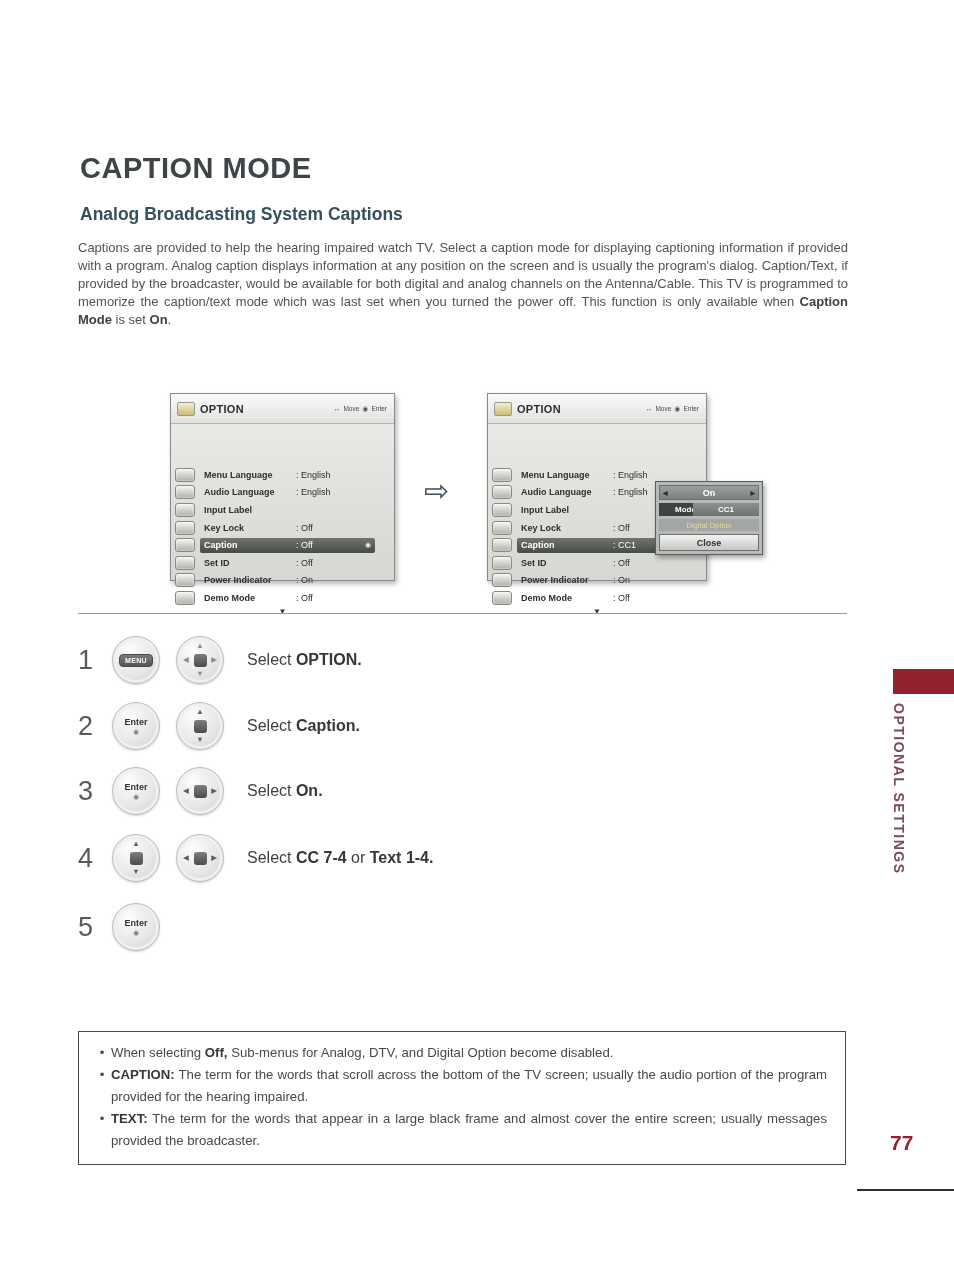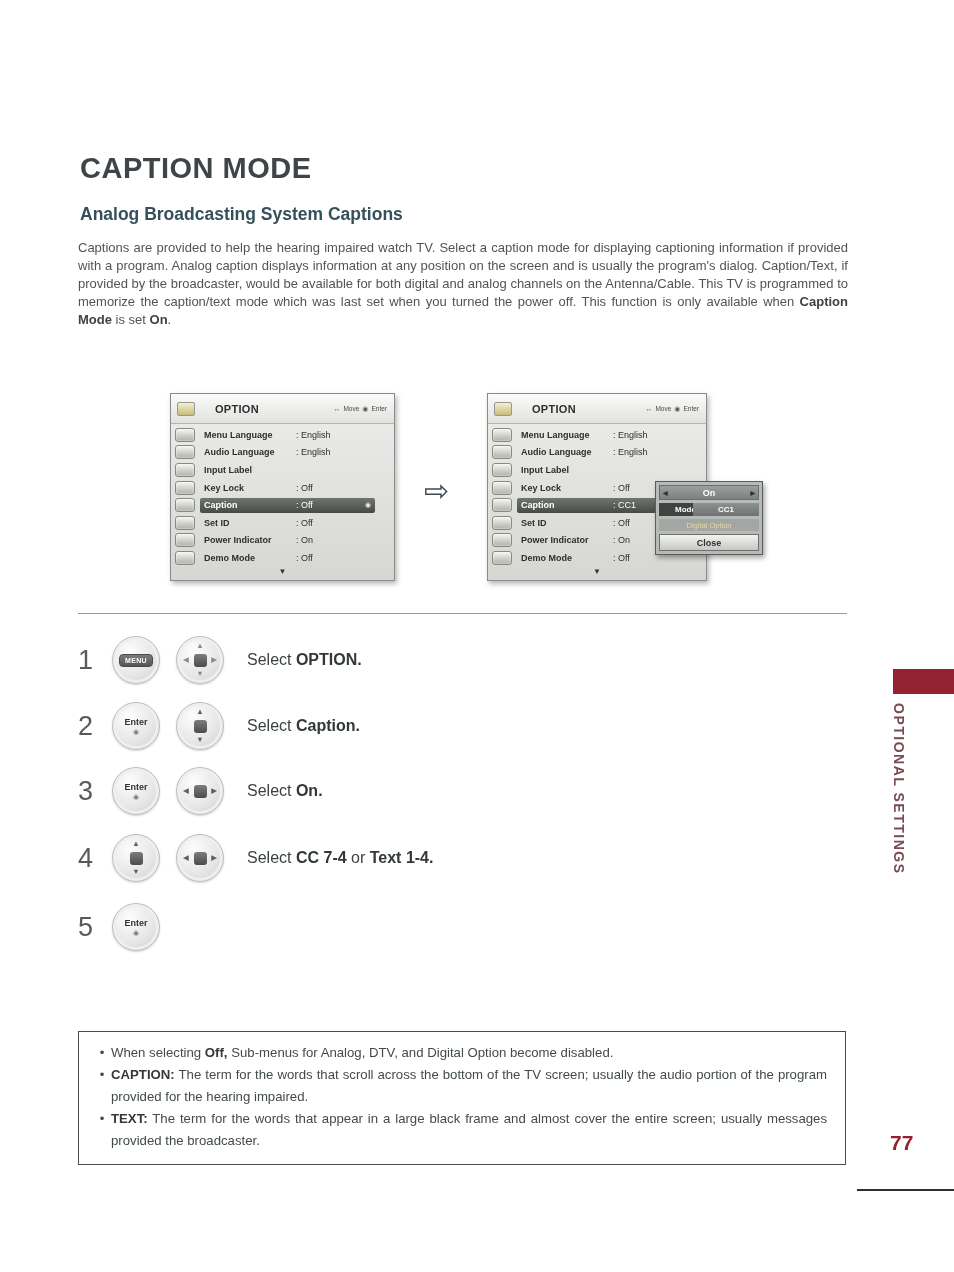--- a/index.html
+++ b/index.html
@@ -19,24 +19,24 @@
   
   .menu {
     position:absolute; height:188px; display:flex; flex-direction:column;
     border:1px solid #8a8a8a; background:linear-gradient(180deg,#ededeb,#d6d7d3);
     box-shadow:2px 3px 5px rgba(0,0,0,.28);
   }
   .menu-header { height:30px; flex:none; display:flex; align-items:center; padding:0 7px 0 6px;
     background:linear-gradient(180deg,#fbfbfa,#e1e2de); border-bottom:1px solid #b3b4b0; }
   .mh-icon { width:18px; height:14px; border-radius:2px; border:1px solid #96998f;
     background:linear-gradient(180deg,#f4efd2,#c9bc7a); }
-  .mh-title { font-size:11px; font-weight:bold; color:#2e2e2e; margin-left:20px; letter-spacing:.3px; }
+  .mh-title { font-size:11px; font-weight:bold; color:#2e2e2e; margin-left:5px; letter-spacing:.3px; }
   .mh-right { margin-left:auto; display:flex; align-items:center; gap:3px; font-size:6.5px; color:#4b4b4b; }
   .mh-glyph { font-size:7px; color:#555; }
-  .menu-body { flex:1; padding:2px 19px 0 3px; display:flex; flex-direction:column; }
+  .menu-body { flex:1; padding:2px 19px 0 3px; display:flex; flex-direction:column;margin-top:40px; }
   .mrow { display:flex; align-items:center; height:17.6px; }
   .mrow-icon { width:20px; height:14px; flex:none; border-radius:3px; margin:0 5px 0 1px;
     border:1px solid #868b82; background:linear-gradient(180deg,#f7f7f2,#adb1a6);
     box-shadow:inset 0 0 2px #fff; }
   .mrow-body { flex:1; display:flex; align-items:center; height:15px; padding:0 4px;
     font-size:9px; color:#2e2e2e; border-radius:2px; }
   .mrow-label { font-weight:bold; width:92px; flex:none; }
   .mrow-value { }
   .mrow-body.hl { background:linear-gradient(180deg,#70756f,#474b47); color:#ffffff; }
   .hl-dot { display:none; margin-left:auto; font-size:7px; color:#f2f2f2; }

